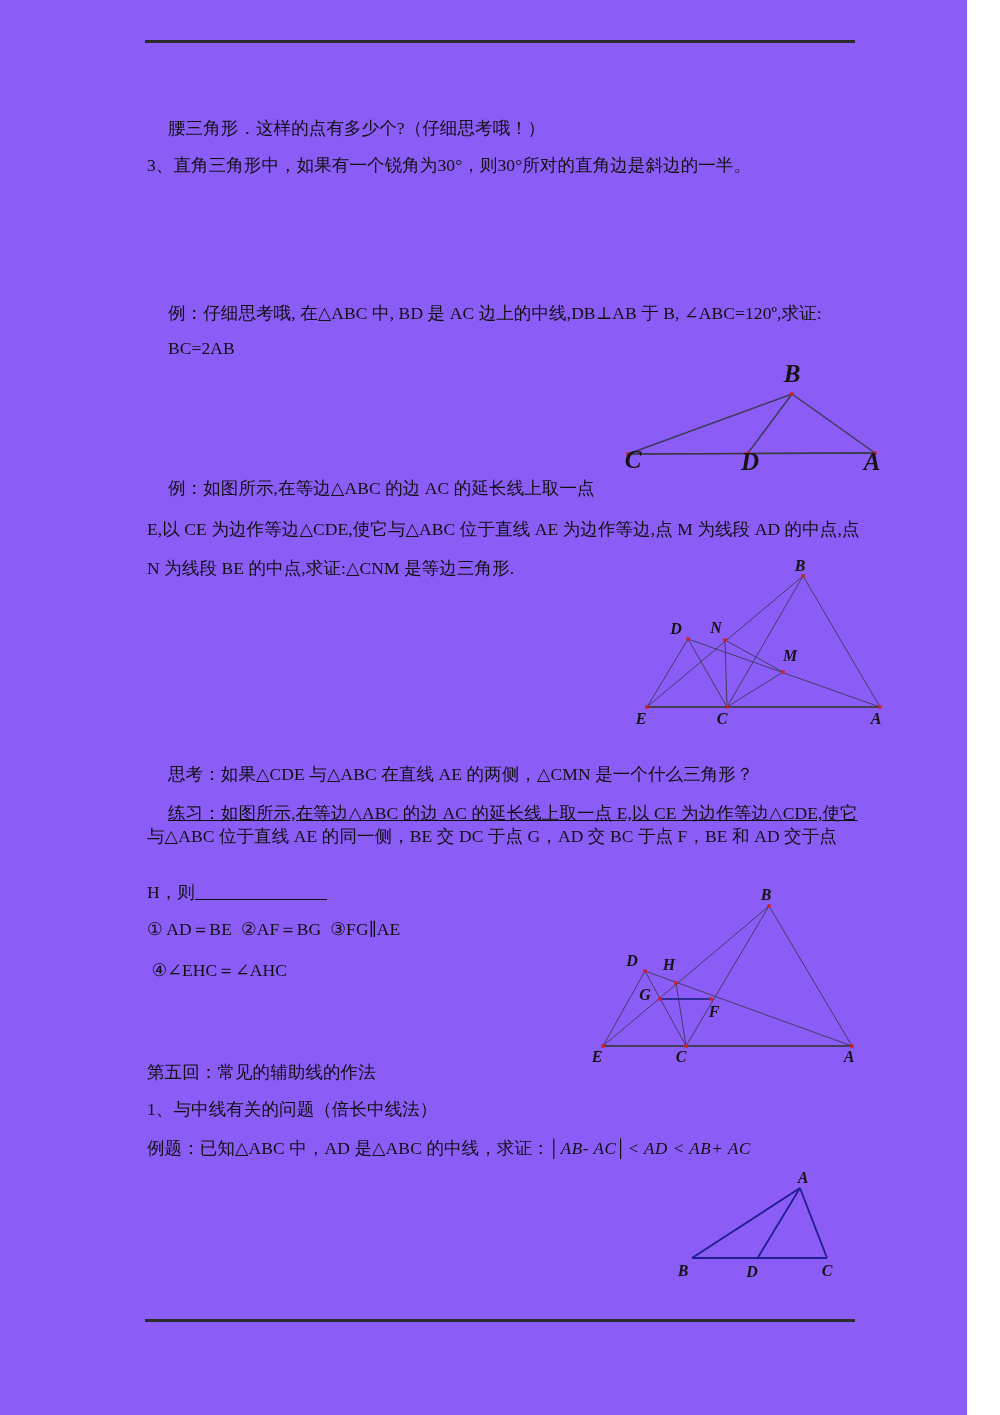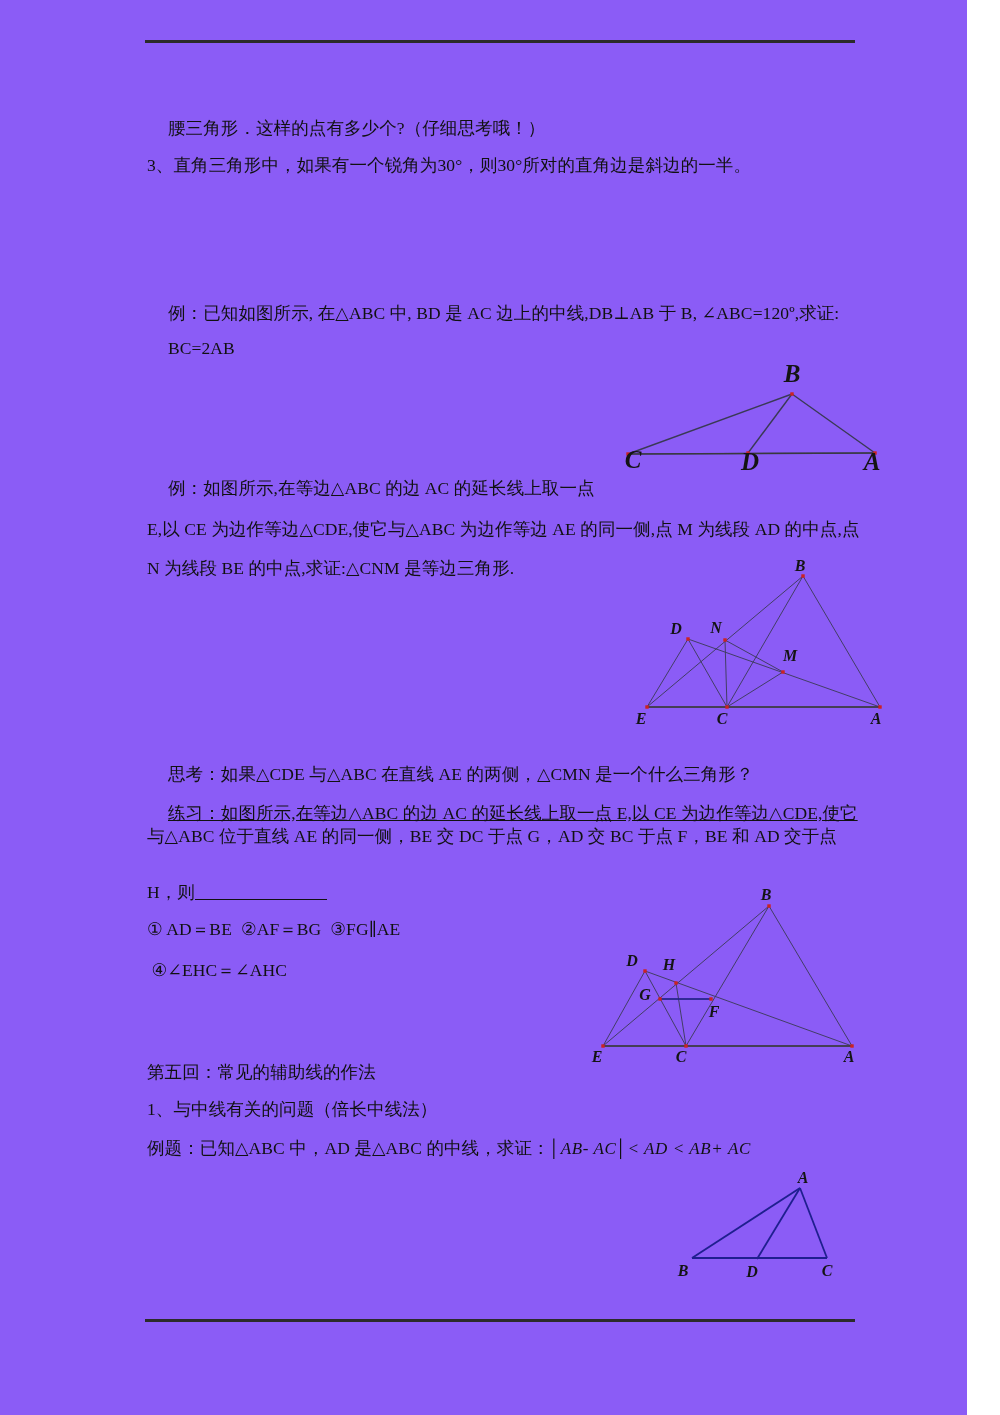--- a/index.html
+++ b/index.html
@@ -73,21 +73,21 @@
 <body>
 
 <div id="page">
 
   <div class="rule" id="rule-top"></div>
   <div class="rule" id="rule-bot"></div>
 
   <div class="ptext indent1" style="top:120px;">腰三角形．这样的点有多少个?（仔细思考哦！）</div>
   <div class="ptext flush" style="top:157px;">3、直角三角形中，如果有一个锐角为30°，则30°所对的直角边是斜边的一半。</div>
 
-  <div class="ptext indent1" style="top:305px;">例：已知如图所示, 在△ABC 中, BD 是 AC 边上的中线,DB⊥AB 于 B, ∠ABC=120º,求证:</div>
+  <div class="ptext indent1" style="top:305px;">例：仔细思考哦, 在△ABC 中, BD 是 AC 边上的中线,DB⊥AB 于 B, ∠ABC=120º,求证:</div>
   <div class="ptext indent1" style="top:340px;">BC=2AB</div>
 
   <div class="fig" id="fig1" style="left:0;top:0;">
     <svg width="1000" height="1415" style="position:absolute;left:0;top:0;pointer-events:none;">
       <g id="fig1-edges">
           <line x1="628" y1="454" x2="875" y2="453" stroke="#3a3a55" stroke-width="1.4"></line>
           <line x1="628" y1="454" x2="792" y2="394" stroke="#3a3a55" stroke-width="1.4"></line>
           <line x1="792" y1="394" x2="875" y2="453" stroke="#3a3a55" stroke-width="1.4"></line>
           <line x1="792" y1="394" x2="748" y2="453" stroke="#3a3a55" stroke-width="1.4"></line>
           <line x1="628" y1="454" x2="875" y2="453" stroke="#3a3a3a" stroke-width="1.2"></line>
@@ -101,21 +101,21 @@
       <g id="fig1-labels">
           <text x="792" y="382" class="flabel flabel-lg" text-anchor="middle">B</text>
           <text x="633" y="468" class="flabel flabel-lg" text-anchor="middle">C</text>
           <text x="750" y="470" class="flabel flabel-lg" text-anchor="middle">D</text>
           <text x="872" y="470" class="flabel flabel-lg" text-anchor="middle">A</text>
         </g>
     </svg>
   </div>
 
   <div class="ptext indent1" style="top:480px;">例：如图所示,在等边△ABC 的边 AC 的延长线上取一点</div>
-  <div class="ptext flush" style="top:521px;">E,以 CE 为边作等边△CDE,使它与△ABC 为边作等边 AE 的同一侧,点 M 为线段 AD 的中点,点</div>
+  <div class="ptext flush" style="top:521px;">E,以 CE 为边作等边△CDE,使它与△ABC 位于直线 AE 为边作等边,点 M 为线段 AD 的中点,点</div>
   <div class="ptext flush" style="top:560px;">N 为线段 BE 的中点,求证:△CNM 是等边三角形.</div>
 
   <div class="fig" id="fig2" style="left:0;top:0;">
     <svg width="1000" height="1415" style="position:absolute;left:0;top:0;pointer-events:none;">
       <g id="fig2-edges">
           <line x1="647" y1="707" x2="880" y2="707" stroke="#3a3a55" stroke-width="0.9"></line>
           <line x1="647" y1="707" x2="688" y2="639" stroke="#3a3a55" stroke-width="0.9"></line>
           <line x1="688" y1="639" x2="727" y2="707" stroke="#3a3a55" stroke-width="0.9"></line>
           <line x1="727" y1="707" x2="803" y2="576" stroke="#3a3a55" stroke-width="0.9"></line>
           <line x1="803" y1="576" x2="880" y2="707" stroke="#3a3a55" stroke-width="0.9"></line>

